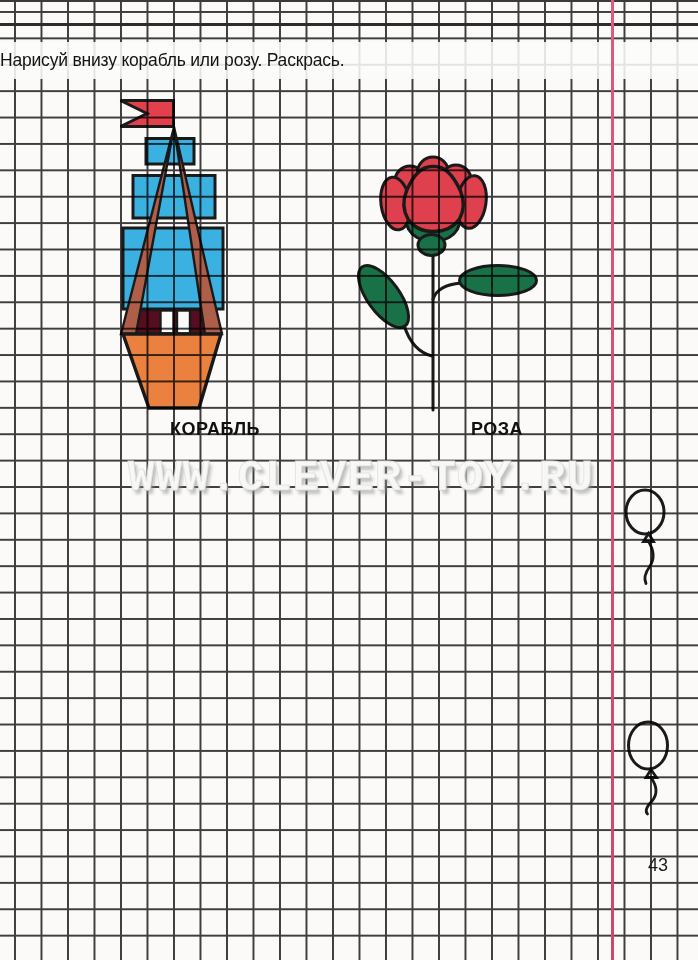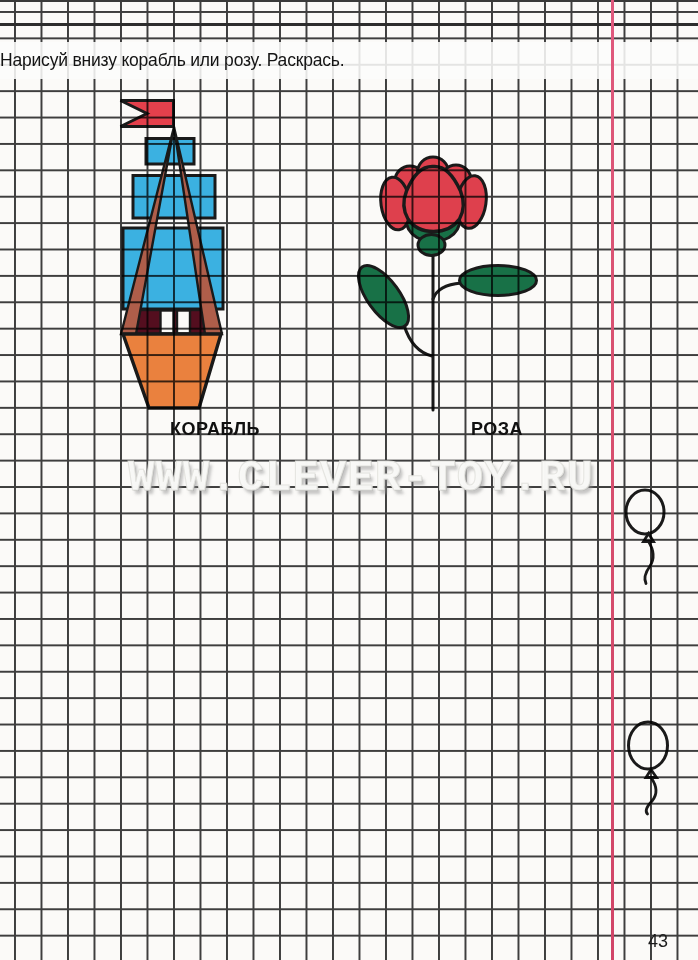--- a/index.html
+++ b/index.html
@@ -41,21 +41,21 @@
   svg.drawings { position:absolute; left:0; top:0; mix-blend-mode:multiply; }
   .fig-label {
     position:absolute; top:419px; transform:translateX(-50%);
     font-weight:bold; font-size:18px; color:#101010; letter-spacing:0.5px;
     white-space:nowrap;
     margin-left:40px;
   }
   #ship-label { left:175px; }
   #rose-label { left:457px; }
   .page-number {
-    position:absolute; left:641px; top:931px; width:34px; text-align:center;
+    position:absolute; left:641px; top:855px; width:34px; text-align:center;
     font-size:18px; color:#1c1c1c;
   }
   
   .s3  { stroke:#1a1a1a; stroke-width:3; }
   .s34 { stroke:#1a1a1a; stroke-width:3.4; }
   .s24 { stroke:#1a1a1a; stroke-width:2.4; }
   .ln  { stroke:#1a1a1a; stroke-width:3; fill:none; stroke-linecap:round; }
   .str { stroke:#1a1a1a; stroke-width:2.8; fill:none; stroke-linecap:round; }
 </style>
 </head>

